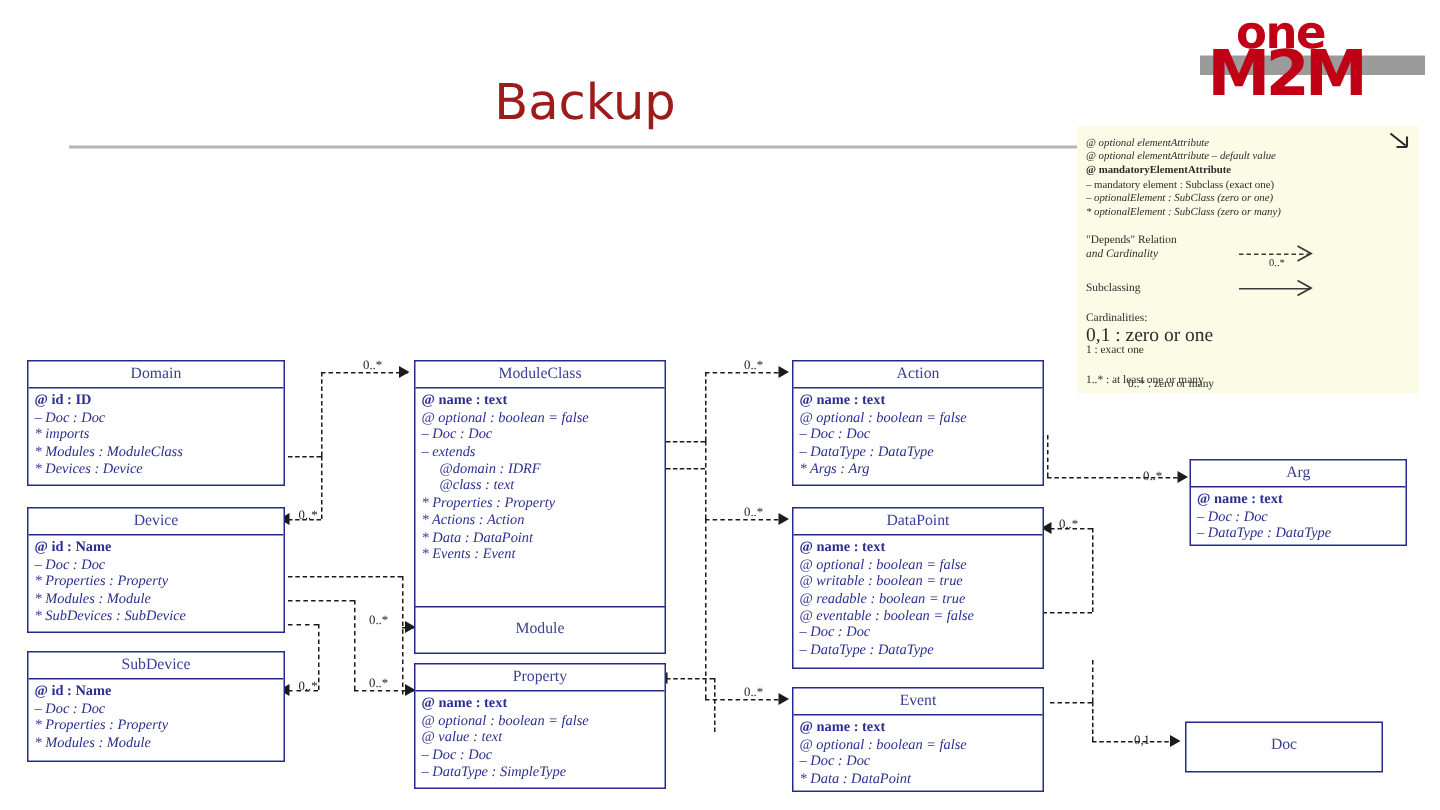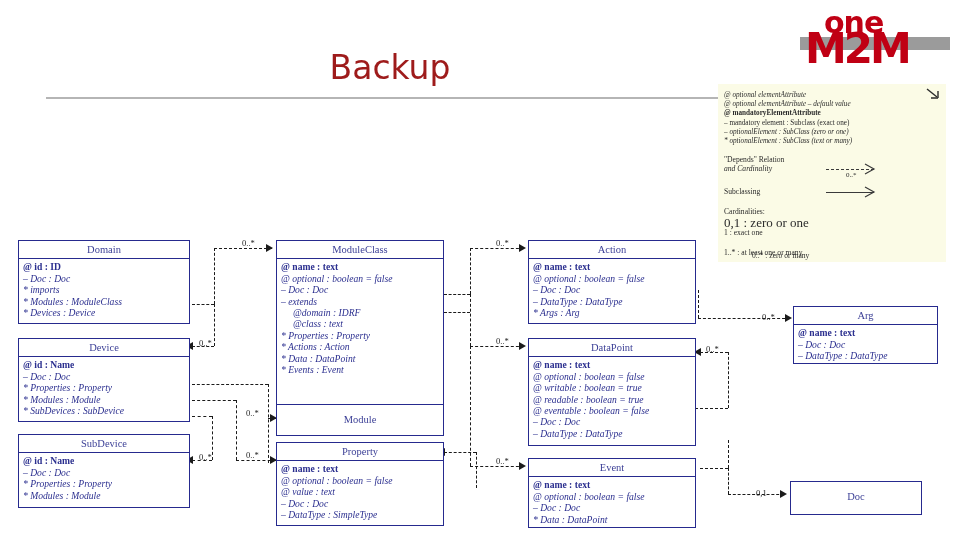--- a/index.html
+++ b/index.html
@@ -80,21 +80,21 @@
   <svg class="arrow-corner" viewBox="0 0 14 12">
     <path d="M1,1 L11,9" stroke="#2b2b2b" stroke-width="1.4" fill="none"></path>
     <path d="M12,10 L5,10 M12,10 L12,3" stroke="#2b2b2b" stroke-width="1.4" fill="none"></path>
   </svg>
 
   <div class="ln it" style="left:6px;top:7px;">@ optional elementAttribute</div>
   <div class="ln it" style="left:6px;top:16px;">@ optional elementAttribute – default value</div>
   <div class="ln bd" style="left:6px;top:25px;">@ mandatoryElementAttribute</div>
   <div class="ln" style="left:6px;top:35px;">– mandatory element : Subclass   (exact one)</div>
   <div class="ln it" style="left:6px;top:44px;">– optionalElement : SubClass        (zero or one)</div>
-  <div class="ln it" style="left:6px;top:53px;">* optionalElement : SubClass        (text or many)</div>
+  <div class="ln it" style="left:6px;top:53px;">* optionalElement : SubClass        (zero or many)</div>
 
   <div class="ln" style="left:6px;top:72px;font-size:7.6px;">"Depends" Relation</div>
   <div class="ln" style="left:6px;top:81px;font-size:7.6px;font-style:italic;">and Cardinality</div>
   <div class="lg-dash" style="left:108px;top:85px;width:48px;"></div>
   <div class="ln" style="left:128px;top:87px;font-size:7px;">0..*</div>
   <svg style="position:absolute;left:146px;top:79px;width:12px;height:12px;" viewBox="0 0 12 12">
     <path d="M1,1 L10,6 L1,11" stroke="#3a3a3a" stroke-width="1.2" fill="none"></path>
   </svg>
 
   <div class="ln" style="left:6px;top:104px;font-size:7.6px;">Subclassing</div>

